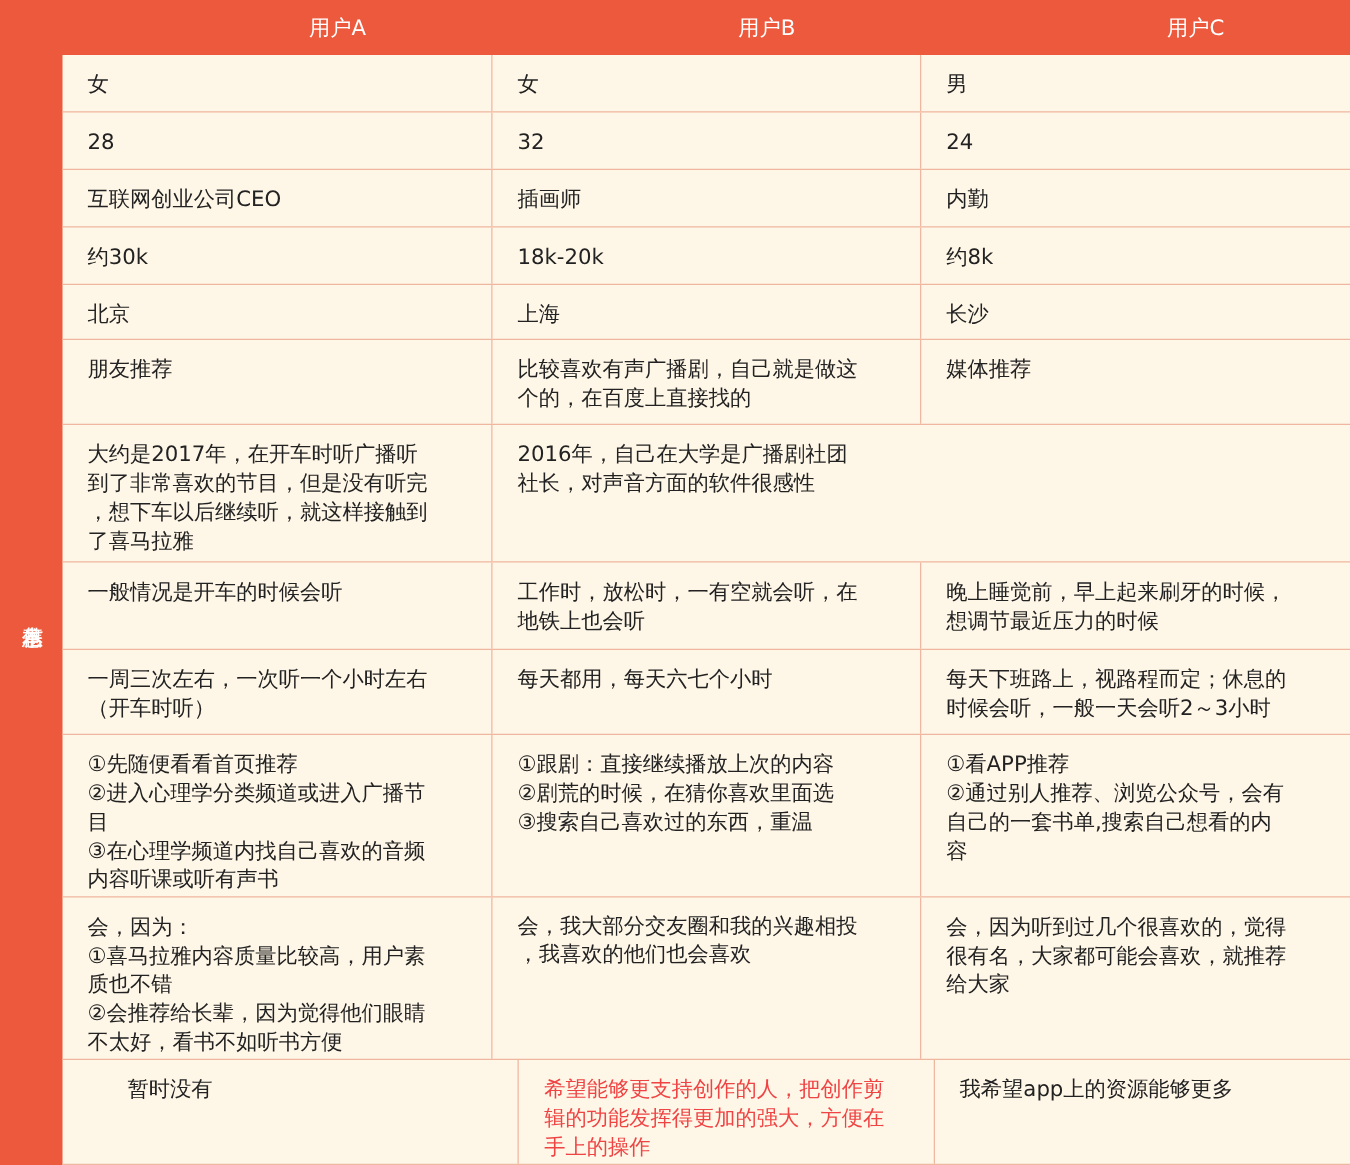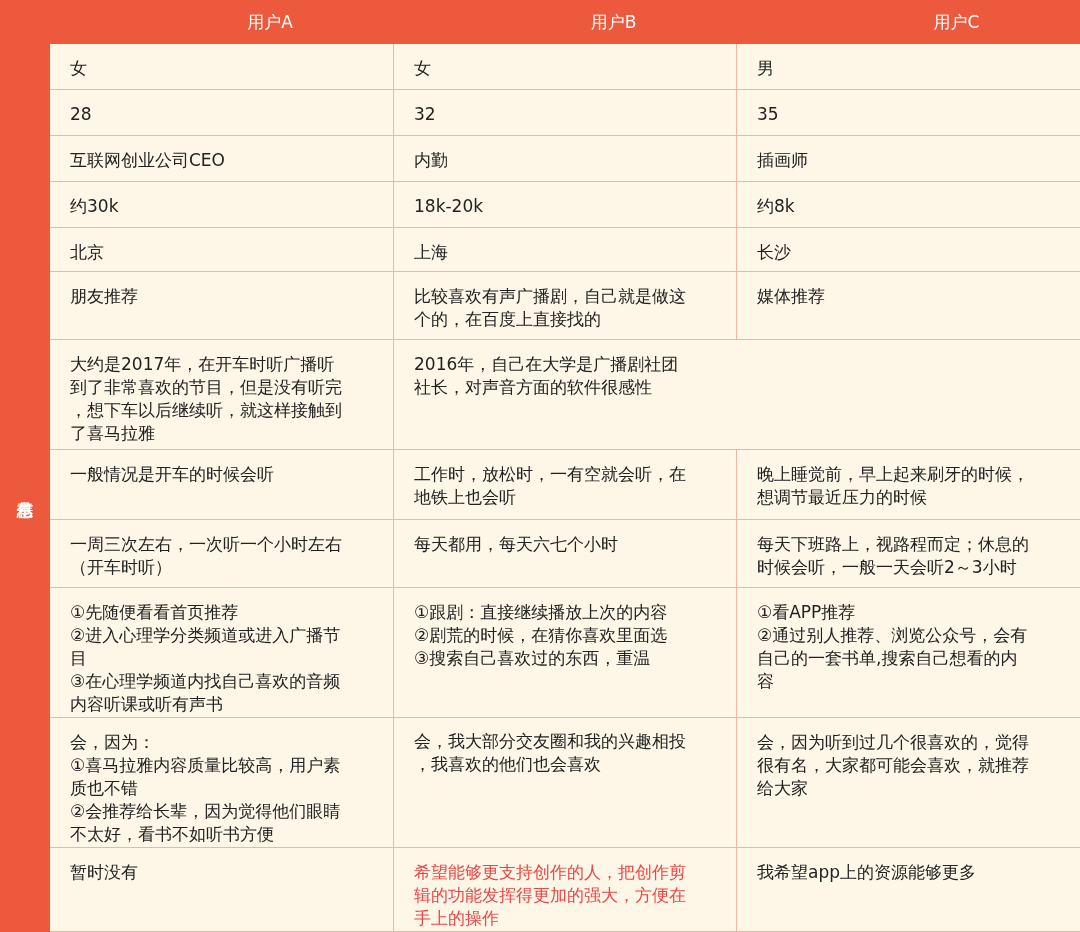--- a/index.html
+++ b/index.html
@@ -60,26 +60,26 @@
 
   <div class="table" id="tbl">
       <div class="row" style="height: 46px;">
         <div class="cell" style="width: 344px;">女</div>
         <div class="cell" style="width: 343px;">女</div>
         <div class="cell" style="width: 343px;">男</div>
       </div>
       <div class="row" style="height: 46px;">
         <div class="cell" style="width: 344px;">28</div>
         <div class="cell" style="width: 343px;">32</div>
-        <div class="cell" style="width: 343px;">35</div>
+        <div class="cell" style="width: 343px;">24</div>
       </div>
       <div class="row" style="height: 46px;">
         <div class="cell" style="width: 344px;">互联网创业公司CEO</div>
+        <div class="cell" style="width: 343px;">插画师</div>
         <div class="cell" style="width: 343px;">内勤</div>
-        <div class="cell" style="width: 343px;">插画师</div>
       </div>
       <div class="row" style="height: 46px;">
         <div class="cell" style="width: 344px;">约30k</div>
         <div class="cell" style="width: 343px;">18k-20k</div>
         <div class="cell" style="width: 343px;">约8k</div>
       </div>
       <div class="row" style="height: 44px;">
         <div class="cell" style="width: 344px;">北京</div>
         <div class="cell" style="width: 343px;">上海</div>
         <div class="cell" style="width: 343px;">长沙</div>
@@ -131,21 +131,21 @@
 ①喜马拉雅内容质量比较高，用户素
 质也不错
 ②会推荐给长辈，因为觉得他们眼睛
 不太好，看书不如听书方便</div>
         <div class="cell" style="width: 343px; font-family: Liberation Mono, monospace;">会，我大部分交友圈和我的兴趣相投
 ，我喜欢的他们也会喜欢</div>
         <div class="cell" style="width: 343px;">会，因为听到过几个很喜欢的，觉得
 很有名，大家都可能会喜欢，就推荐
 给大家</div>
       </div>
-      <div class="row" style="height: 84px;">
+      <div class="row" style="height: 84px; padding-left: 32px;">
         <div class="cell" style="width: 344px;">暂时没有</div>
         <div class="cell red" style="width: 343px;">希望能够更支持创作的人，把创作剪
 辑的功能发挥得更加的强大，方便在
 手上的操作</div>
         <div class="cell" style="width: 343px;">我希望app上的资源能够更多</div>
       </div>
     </div>
 </div>
 
 </body></html>

